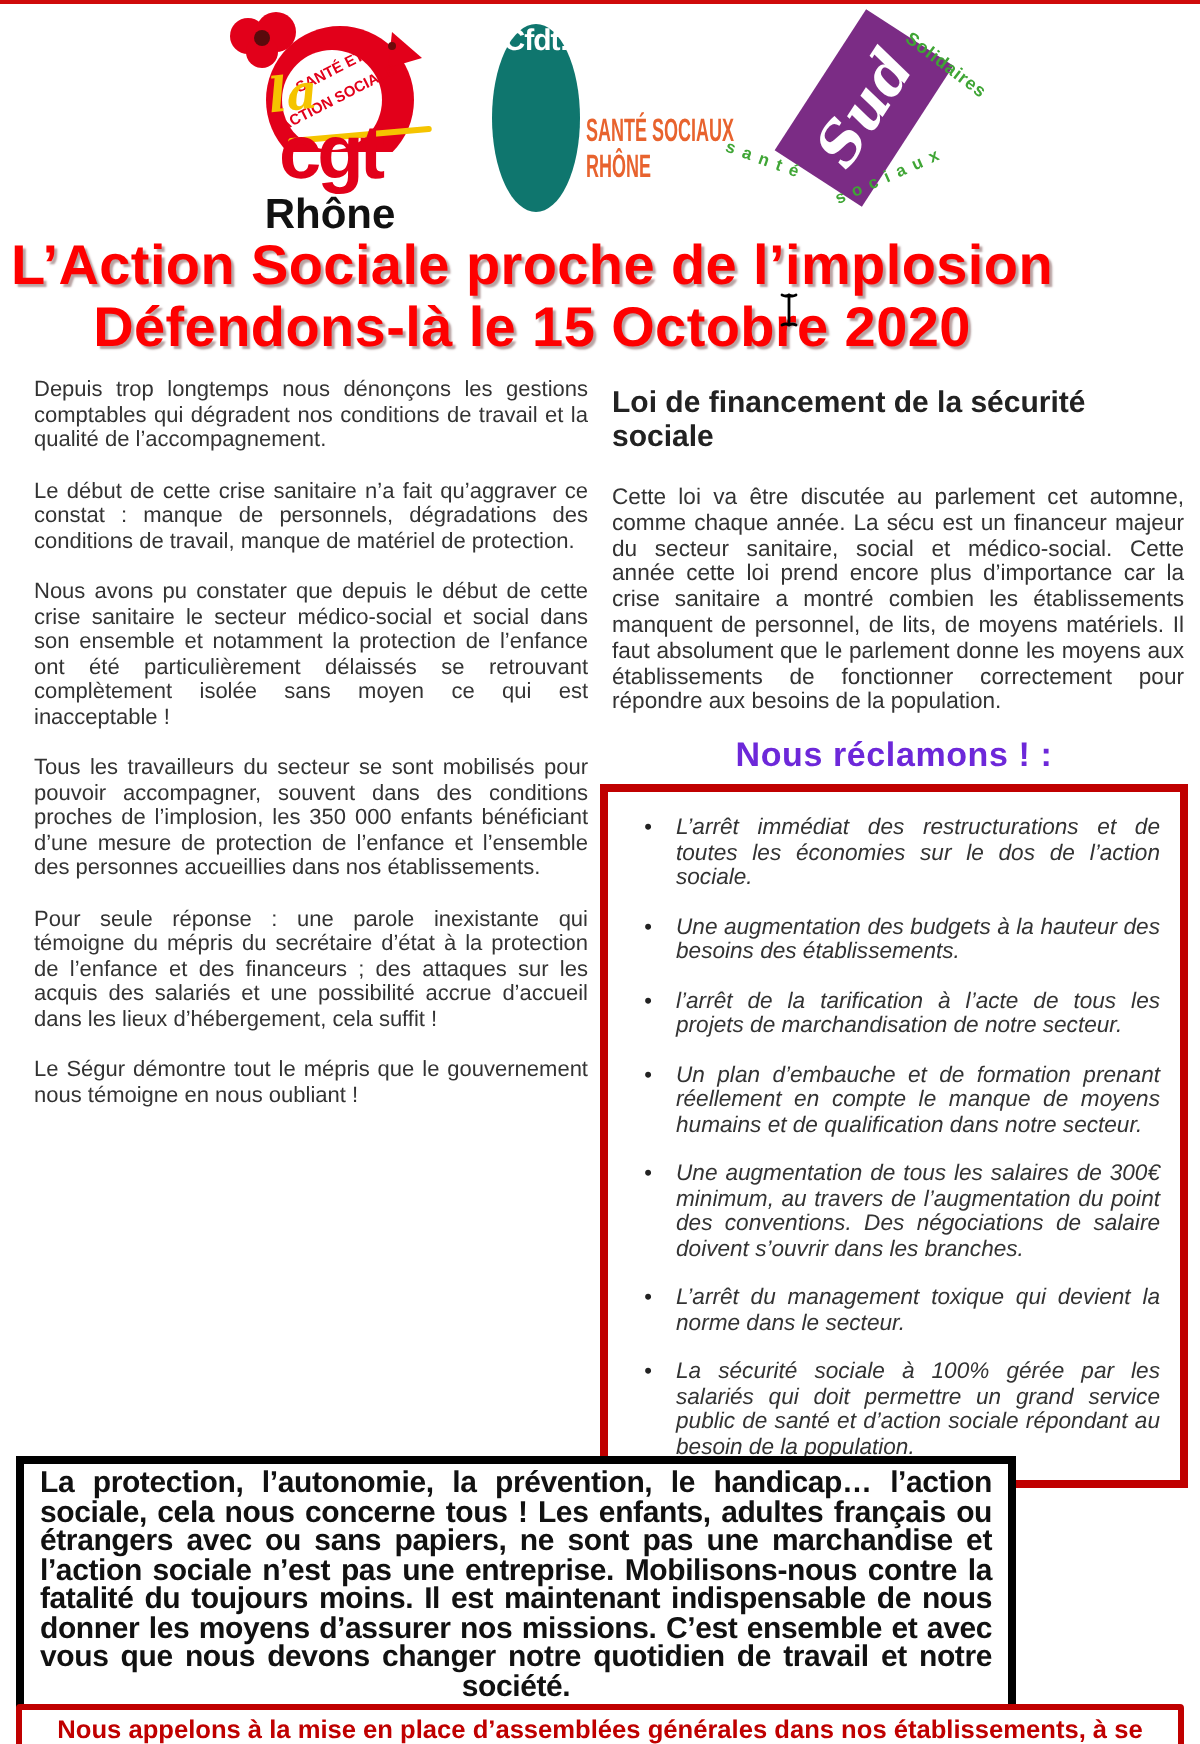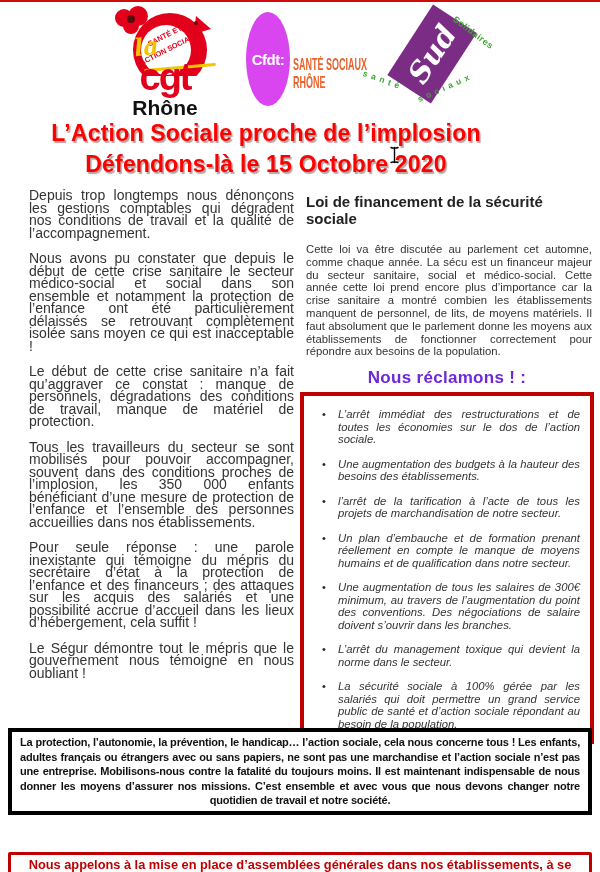--- a/index.html
+++ b/index.html
@@ -15,66 +15,66 @@
   .cgt-la{position:absolute;left:34px;top:26px;font-family:"DejaVu Serif",serif;
           font-style:italic;font-weight:bold;font-size:24px;color:#f5c400;transform:rotate(-6deg);}
   .cgt-swash{position:absolute;left:44px;top:60px;width:72px;height:3px;background:#f5c400;
              transform:rotate(-5deg);border-radius:2px;}
   .cgt-word{position:absolute;left:0;top:52px;width:100%;text-align:center;
             font-size:38px;line-height:38px;font-weight:bold;color:#e2001a;letter-spacing:-2px;}
   .cgt-region{position:absolute;left:0;top:90px;width:100%;text-align:center;
               font-size:21px;font-weight:bold;color:#111;}
   .logo-cfdt{position:relative;width:104px;height:114px;margin:0 12px 0 14px;}
   .cfdt-ellipse{position:absolute;left:2px;top:6px;width:44px;height:94px;border-radius:50%;
-                background:#d946ef;display:flex;align-items:center;justify-content:center;}
+                background:#0f766e;display:flex;align-items:flex-start;justify-content:center;}
   .cfdt-brand{color:#fff;font-weight:bold;font-size:15px;letter-spacing:-0.5px;}
   .cfdt-side{position:absolute;left:49px;top:50px;color:#e8632e;font-weight:bold;
              font-size:9px;line-height:10px;transform:scaleY(1.8);transform-origin:left top;
              white-space:nowrap;}
   .logo-sud{position:relative;width:140px;height:114px;}
   .sud-rect{position:absolute;left:46px;top:6px;width:52px;height:84px;background:#7b2c85;
             transform:rotate(33deg);display:flex;align-items:center;justify-content:center;}
   .sud-brand{font-family:"DejaVu Serif",serif;font-style:italic;font-weight:bold;
              font-size:29px;color:#fff;transform:rotate(-90deg);}
   .sud-solidaires{position:absolute;left:97px;top:8px;color:#3fa535;font-weight:bold;
                   font-size:9px;letter-spacing:0.5px;transform:rotate(37deg);transform-origin:left top;
                   white-space:nowrap;}
   .sud-arc-left{position:absolute;left:5px;top:62px;color:#3fa535;font-weight:bold;font-size:8.5px;
                 letter-spacing:4px;transform:rotate(20deg);transform-origin:left top;white-space:nowrap;}
   .sud-arc-right{position:absolute;left:60px;top:88px;color:#3fa535;font-weight:bold;font-size:8.5px;
                  letter-spacing:4px;transform:rotate(-24deg);transform-origin:left bottom;white-space:nowrap;}
 
   
   .title{position:absolute;left:0;width:532px;text-align:center;font-weight:bold;
-         font-size:23px;line-height:24px;color:#fe0000;letter-spacing:0.2px;
+         font-size:28px;line-height:24px;color:#fe0000;letter-spacing:0.2px;
          text-shadow:1.5px 1.5px 1px rgba(125,85,85,0.55);}
   .title-1{top:121px;}
   .title-2{top:152px;}
   .cursor{position:absolute;left:389px;top:146px;}
 
   
   .left-col{position:absolute;top:189px;left:17px;width:277px;}
-  .left-col p{margin:0 0 13px 12px;font-size:14px;line-height:12.5px;text-align:justify;}
+  .left-col p{margin:0 0 13px 0;font-size:11px;line-height:12.5px;text-align:justify;}
   .emphasis{margin-top:2px;font-size:13.2px;line-height:17px;font-weight:bold;color:#222;
             text-align:justify;letter-spacing:-0.4px;}
   .right-col{position:absolute;top:186px;left:300px;width:294px;}
   .law-heading{margin:7px 2px 9px 6px;font-size:15px;font-weight:bold;color:#222;}
   .law-para{margin:16px 2px 0 6px;font-size:11.3px;line-height:12.8px;text-align:justify;}
   .claims-heading{margin:10px 0 4px 0;text-align:center;color:#6d28d9;font-weight:bold;
                   font-size:17px;letter-spacing:0.3px;}
   .claims-box{border:4px solid #c00000;padding:12px 6px 6px 6px;background:#fff;}
   .claim{display:flex;margin-bottom:12px;}
   .claim:last-child{margin-bottom:4px;}
   .claim .dot{width:28px;text-align:center;font-size:11px;line-height:12.5px;color:#222;}
   .claim .txt{flex:1;font-size:11.3px;line-height:12.5px;text-align:justify;padding-right:4px;font-style:italic;}
 
   
-  .black-box{position:absolute;top:728px;left:8px;width:584px;box-sizing:border-box;
+  .black-box{position:absolute;top:728px;left:8px;width:500px;box-sizing:border-box;
              border:4px solid #000;padding:3px 8px;background:#fff;
-             font-size:11px;font-weight:bold;line-height:14.5px;color:#111;
+             font-size:15px;font-weight:bold;line-height:14.5px;color:#111;
              letter-spacing:-0.2px;text-align:justify;text-align-last:center;}
   .red-banner{position:absolute;top:816px;left:8px;width:584px;box-sizing:border-box;
               border:3px solid #c00000;border-radius:2px;padding:3px 14px;background:#fff;
               font-size:12.8px;font-weight:bold;line-height:14.8px;color:#c00000;text-align:center;margin-top:36px;}
 </style>
 </head>
 <body>
 
 <div class="page">
   <div class="top-line"></div>
@@ -129,22 +129,22 @@
   <div class="title title-2">Défendons-là le 15 Octobre 2020</div>
 
   <div class="cursor">
     <svg width="11" height="18" viewBox="0 0 11 18">
       <path d="M2 1.5 Q4 2.5 5.5 1.5 Q7 2.5 9 1.5 M5.5 1.5 V16.5 M2 16.5 Q4 15.5 5.5 16.5 Q7 15.5 9 16.5" stroke="#000" stroke-width="1.4" fill="none" stroke-linecap="round"></path>
     </svg>
   </div>
 
   <div class="left-col">
     <p>Depuis trop longtemps nous dénonçons les gestions comptables qui dégradent nos conditions de travail et la qualité de l’accompagnement.</p>
+    <p>Le début de cette crise sanitaire n’a fait qu’aggraver ce constat : manque de personnels, dégradations des conditions de travail, manque de matériel de protection.</p>
     <p>Nous avons pu constater que depuis le début de cette crise sanitaire le secteur médico-social et social dans son ensemble et notamment la protection de l’enfance ont été particulièrement délaissés se retrouvant complètement isolée sans moyen ce qui est inacceptable !</p>
-    <p>Le début de cette crise sanitaire n’a fait qu’aggraver ce constat : manque de personnels, dégradations des conditions de travail, manque de matériel de protection.</p>
     <p>Tous les travailleurs du secteur se sont mobilisés pour pouvoir accompagner, souvent dans des conditions proches de l’implosion, les 350 000 enfants bénéficiant d’une mesure de protection de l’enfance et l’ensemble des personnes accueillies dans nos établissements.</p>
     <p>Pour seule réponse : une parole inexistante qui témoigne du mépris du secrétaire d’état à la protection de l’enfance et des financeurs ; des attaques sur les acquis des salariés et une possibilité accrue d’accueil dans les lieux d’hébergement, cela suffit !</p>
     <p>Le Ségur démontre tout le mépris que le gouvernement nous témoigne en nous oubliant !</p>
   </div>
 
   <div class="right-col">
     <div class="law-heading">Loi de financement de la sécurité sociale</div>
     <div class="law-para">Cette loi va être discutée au parlement cet automne, comme chaque année. La sécu est un financeur majeur du secteur sanitaire, social et médico-social. Cette année cette loi prend encore plus d’importance car la crise sanitaire a montré combien les établissements manquent de personnel, de lits, de moyens matériels. Il faut absolument que le parlement donne les moyens aux établissements de fonctionner correctement pour répondre aux besoins de la population.</div>
     <div class="claims-heading">Nous réclamons ! :</div>
 

